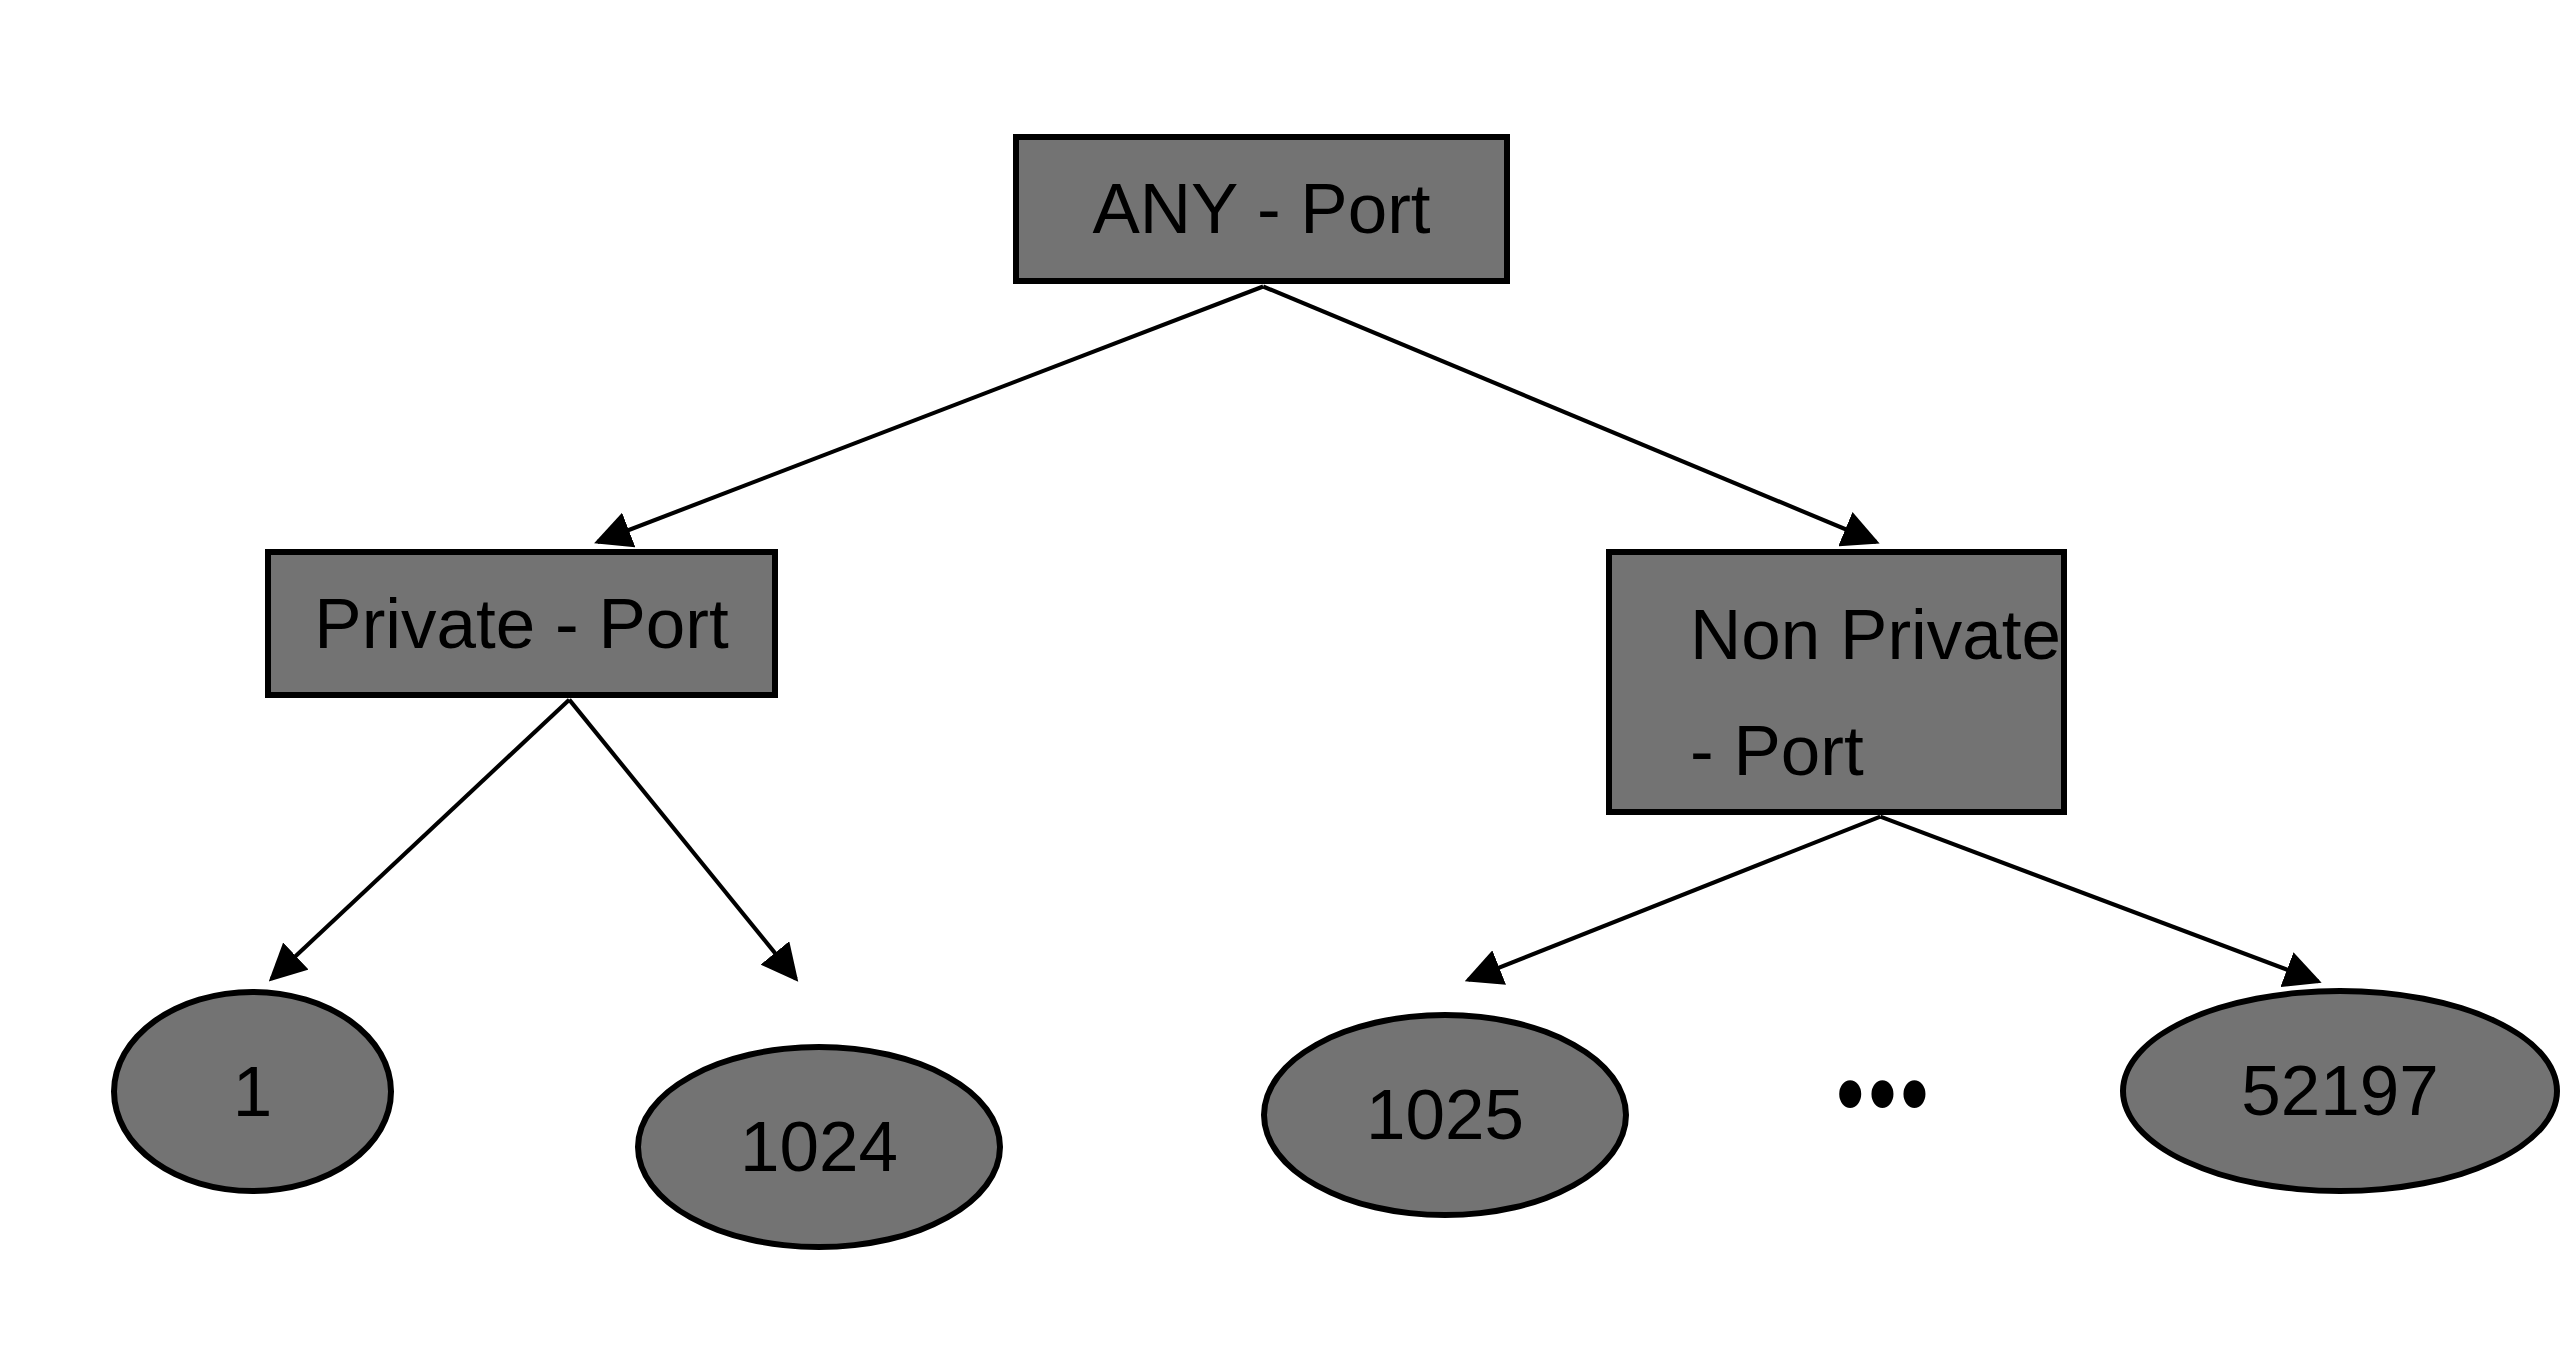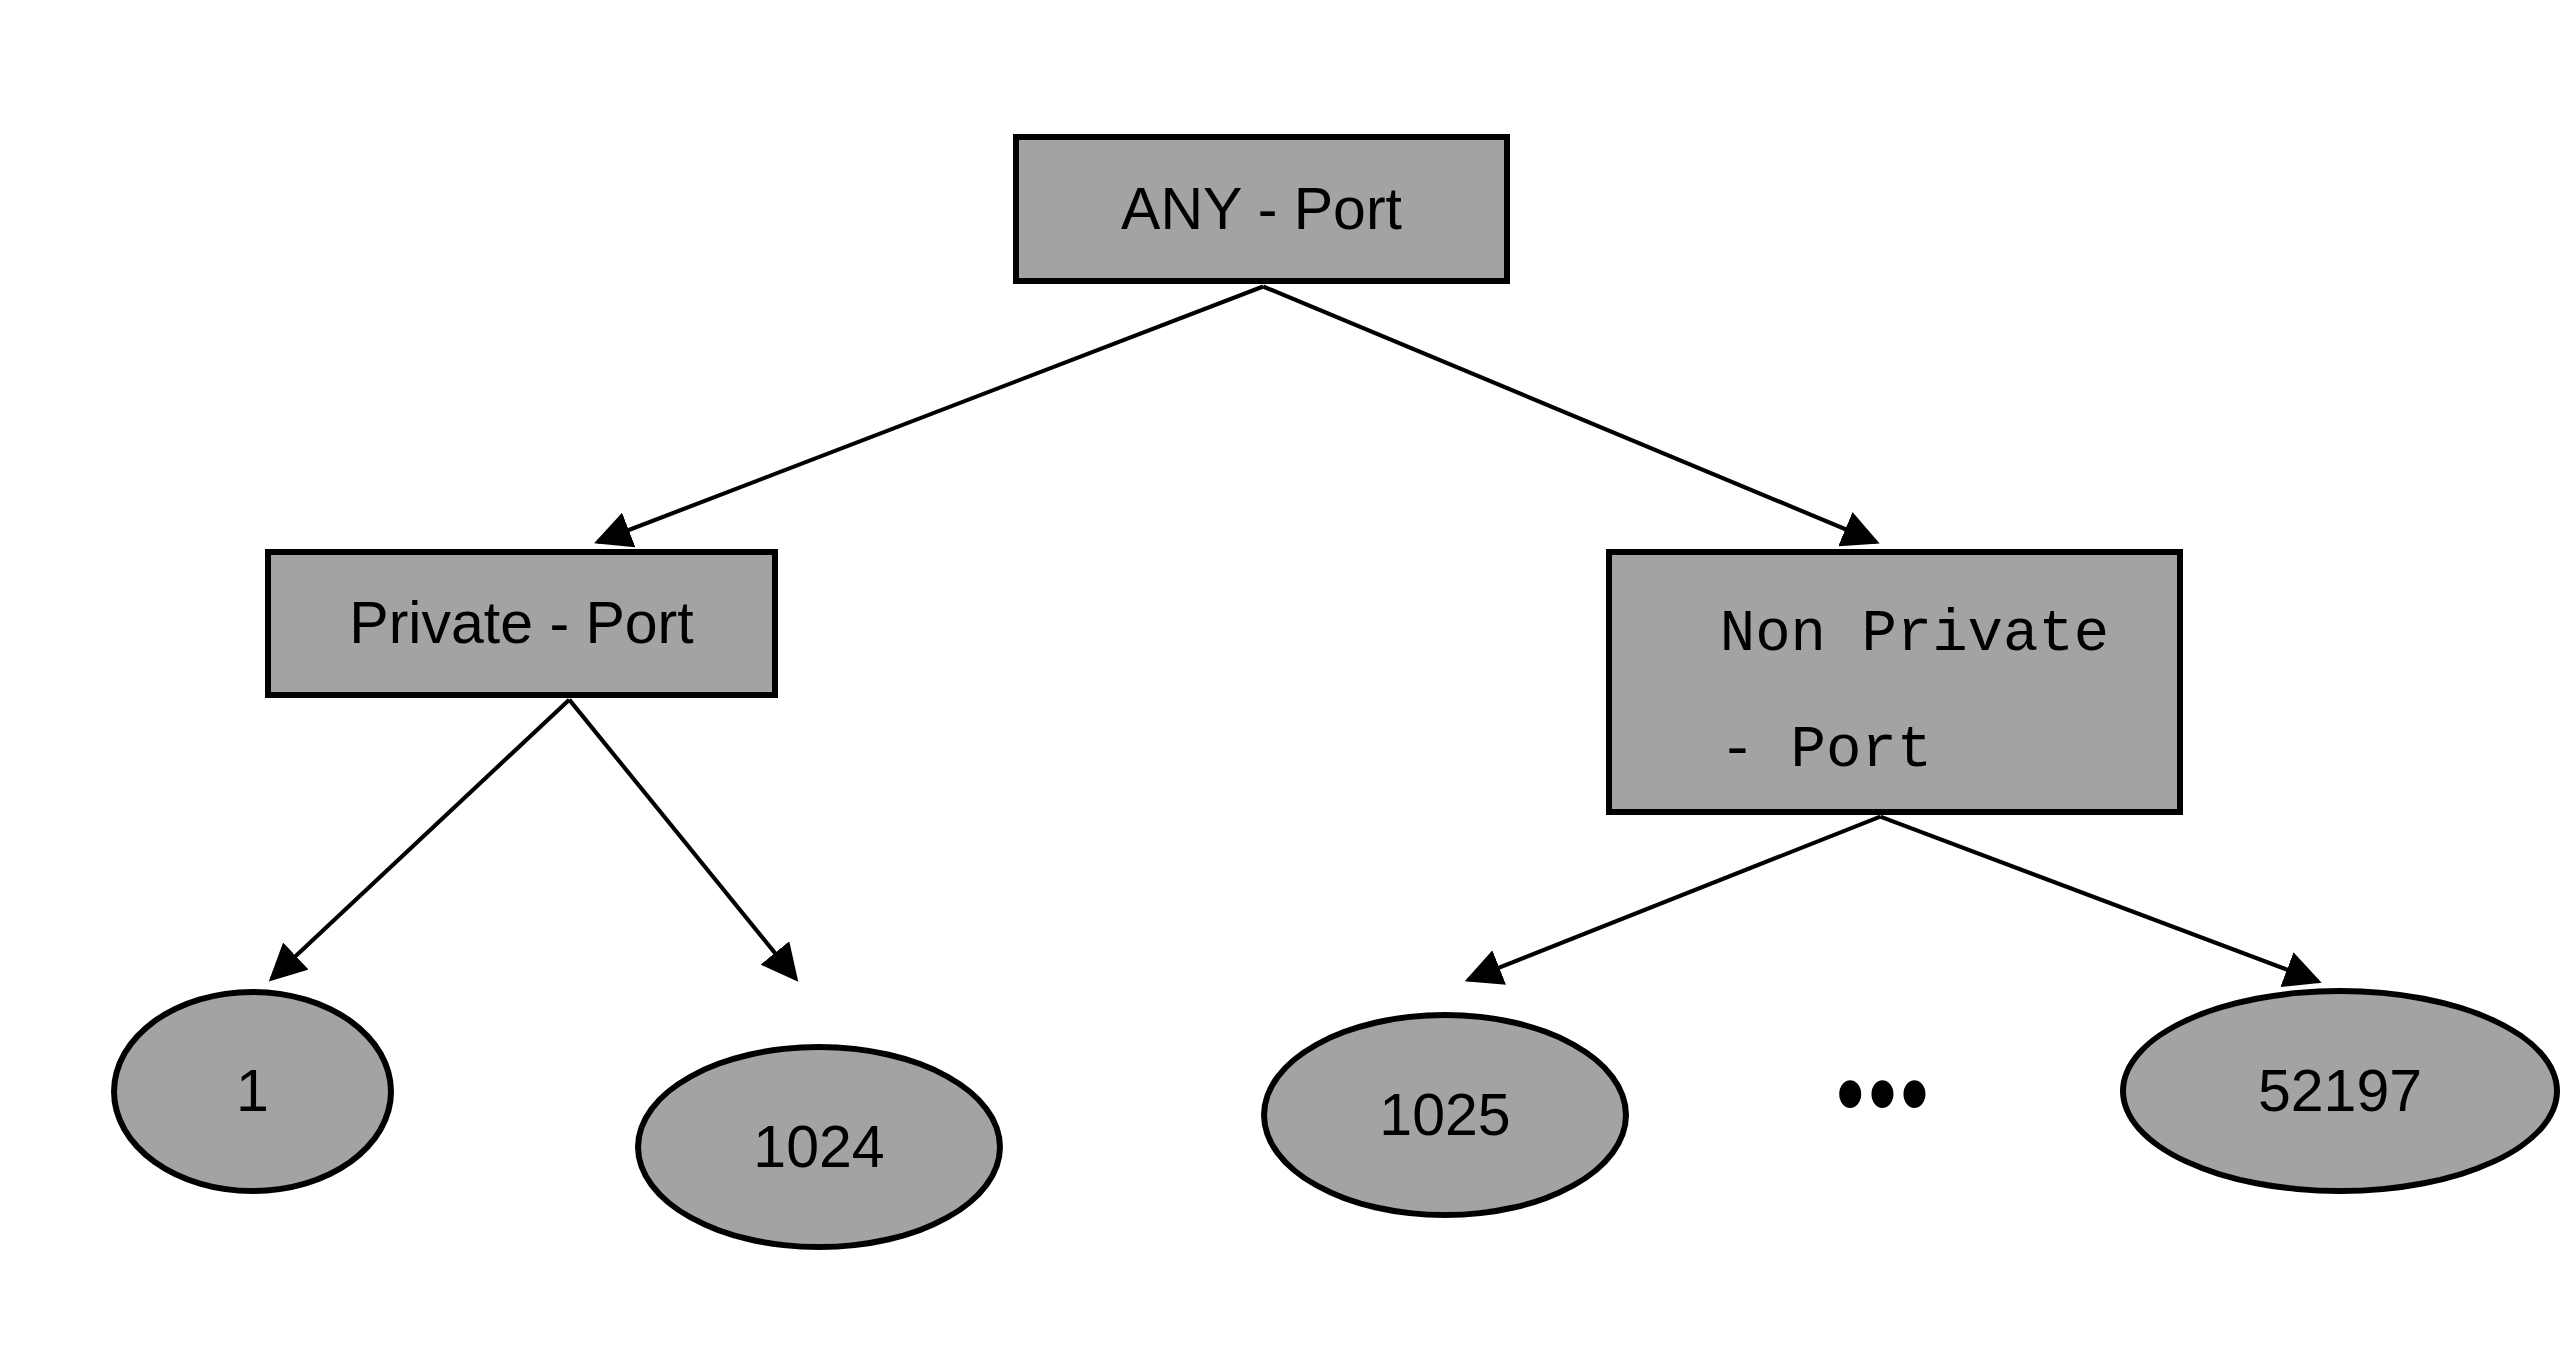--- a/index.html
+++ b/index.html
@@ -20,47 +20,46 @@
   .edges-svg {
     position: absolute;
     left: 0; top: 0;
     width: 2669px;
     height: 1356px;
     z-index: 1;
   }
   .node {
     position: absolute;
     box-sizing: border-box;
-    background: #a3a3a3;
+    background: #737373;
     color: #000000;
     display: flex;
     align-items: center;
     justify-content: center;
     z-index: 2;
-    font-size: 59px;
+    font-size: 71px;
     line-height: 1.2;
     white-space: nowrap;
   }
   .rect-node {
     border: 6.7px solid #000000;
   }
   .ellipse-node {
     border: 6.2px solid #000000;
     border-radius: 50%;
   }
   .rect-root      { left: 1013px; top: 134px;  width: 497px;  height: 150px; }
   .rect-private   { left: 265px;  top: 549px; width: 513px; height: 149px; }
   .rect-nonprivate{
-    left: 1606px; top: 549px; width: 577px; height: 266px;
-    justify-content: center;
+    left: 1606px; top: 549px; width: 461px; height: 266px;
+    justify-content: flex-end;
     align-items: flex-start;
     padding: 21.6px 0 0 40px;
     white-space: normal;
     line-height: 116px;
-    font-family: Liberation Mono, monospace;
   }
   .rect-nonprivate .two-line { display: block; }
   .ellipse-1      { left: 111px;  top: 989px; width: 283px;  height: 205px; }
   .ellipse-1024   { left: 635px; top: 1044px; width: 368px;  height: 206px; }
   .ellipse-1025   { left: 1261px; top: 1012px; width: 368px;  height: 206px; }
   .ellipse-65535  { left: 2120px; top: 988px; width: 440px;  height: 206px; }
   .ellipsis {
     position: absolute;
     left: 1777px; top: 1025px; width: 216px; height: 134px;
     display: flex;

